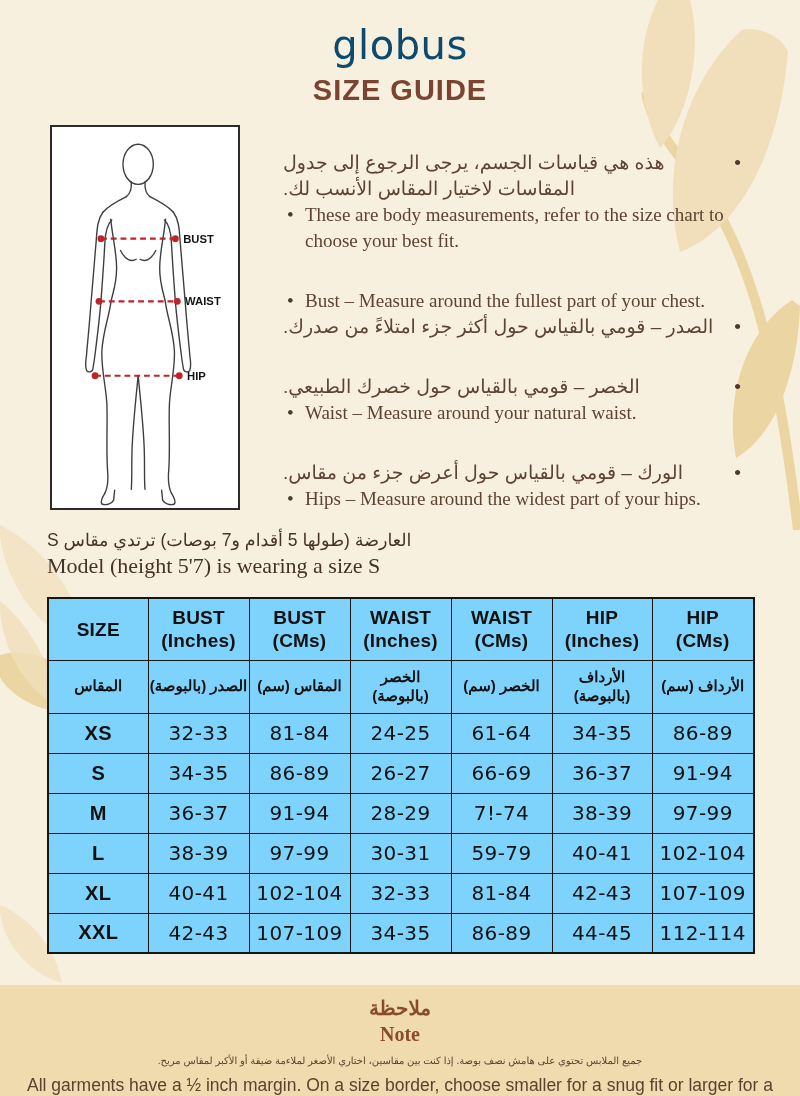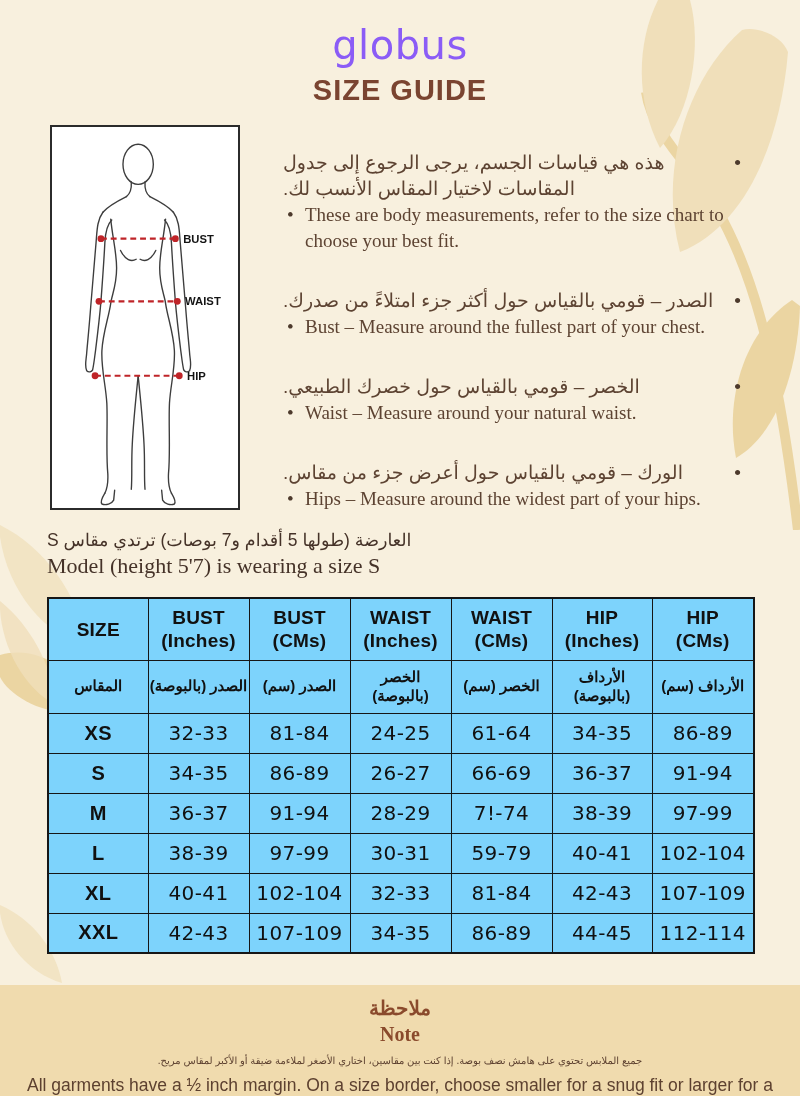--- a/index.html
+++ b/index.html
@@ -9,21 +9,21 @@
     position:relative; width:800px; height:1096px;
     background:#f8f0de; overflow:hidden;
   }
   .leaf-deco { position:absolute; z-index:0; pointer-events:none; }
   .content { position:absolute; inset:0; z-index:1; }
 
   
   .logo {
     position:absolute; top:22px; left:0; width:100%;
     text-align:center; font-family:"DejaVu Sans", sans-serif;
-    font-size:40px; color:#8b5cf6; letter-spacing:0.5px;
+    font-size:40px; color:#0c4a6e; letter-spacing:0.5px;
   }
   .guide-title {
     position:absolute; top:74px; left:0; width:100%;
     text-align:center; font-weight:bold; font-size:29px;
     color:#7a4430; letter-spacing:1px;
   }
 
   
   .diagram-box {
     position:absolute; left:50px; top:125px; width:190px; height:385px;
@@ -150,22 +150,22 @@
         </g>
       </svg>
     </div>
 
     <div class="bullets">
       <div class="b-group">
         <div class="li li-ar">هذه هي قياسات الجسم، يرجى الرجوع إلى جدول المقاسات لاختيار المقاس الأنسب لك.</div>
         <div class="li li-en">These are body measurements, refer to the size chart to choose your best fit.</div>
       </div>
       <div class="b-group">
+        <div class="li li-en">Bust – Measure around the fullest part of your chest.</div>
         <div class="li li-ar">الصدر – قومي بالقياس حول أكثر جزء امتلاءً من صدرك.</div>
-        <div class="li li-en">Bust – Measure around the fullest part of your chest.</div>
       </div>
       <div class="b-group">
         <div class="li li-ar">الخصر – قومي بالقياس حول خصرك الطبيعي.</div>
         <div class="li li-en">Waist – Measure around your natural waist.</div>
       </div>
       <div class="b-group">
         <div class="li li-ar">الورك – قومي بالقياس حول أعرض جزء من مقاس.</div>
         <div class="li li-en">Hips – Measure around the widest part of your hips.</div>
       </div>
     </div>
@@ -211,21 +211,21 @@
               <div>(Inches)</div>
             </td>
           <td>
               <div>HIP</div>
               <div>(CMs)</div>
             </td>
         </tr>
         <tr class="hdr-ar">
           <td>المقاس</td>
           <td>الصدر (بالبوصة)</td>
-          <td>الصدر (سم)</td>
+          <td>المقاس (سم)</td>
           <td>الخصر (بالبوصة)</td>
           <td>الخصر (سم)</td>
           <td>الأرداف (بالبوصة)</td>
           <td>الأرداف (سم)</td>
         </tr>
         <tr class="data-row">
           <td class="size-cell">XS</td>
           <td>32-33</td>
           <td>81-84</td>
           <td>24-25</td>

